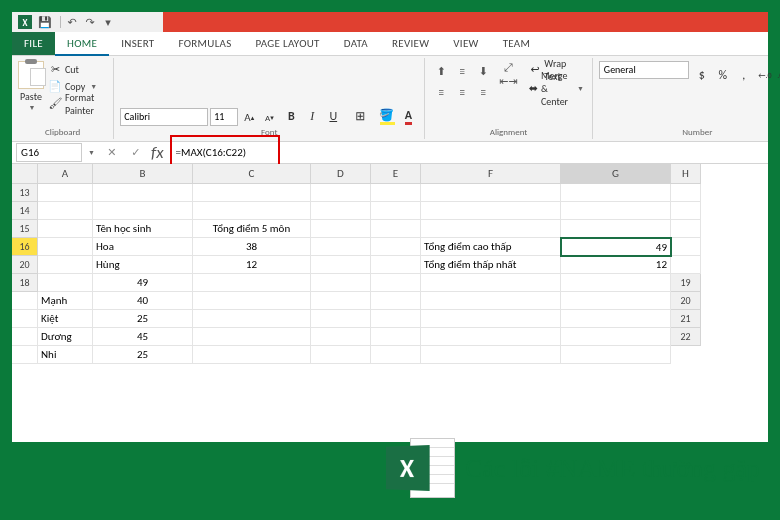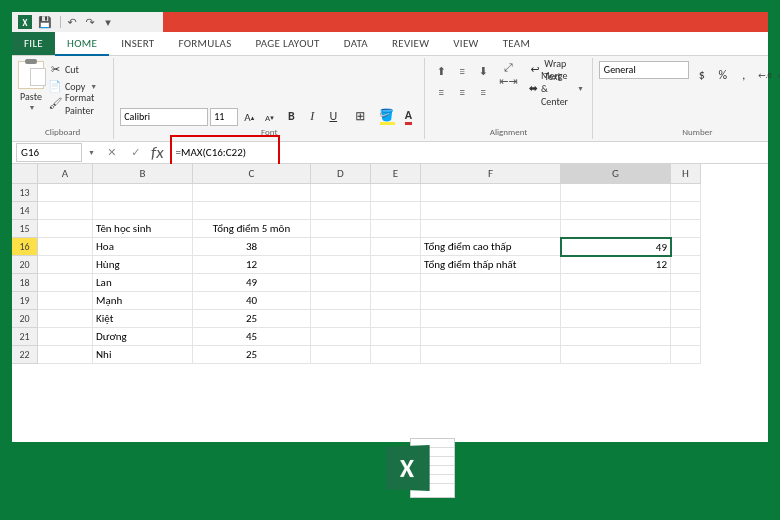--- a/index.html
+++ b/index.html
@@ -266,21 +266,20 @@
         <div class="cell"></div>
         <div class="cell">Hùng</div>
         <div class="cell center">12</div>
         <div class="cell"></div>
         <div class="cell"></div>
         <div class="cell">Tổng điểm thấp nhất</div>
         <div class="cell right">12</div>
         <div class="cell"></div>
       <div class="rh">18</div>
         <div class="cell"></div>
-        <div class="cell">Lan</div>
         <div class="cell center">49</div>
         <div class="cell"></div>
         <div class="cell"></div>
         <div class="cell"></div>
         <div class="cell"></div>
         <div class="cell"></div>
       <div class="rh">19</div>
         <div class="cell"></div>
         <div class="cell">Mạnh</div>
         <div class="cell center">40</div>

